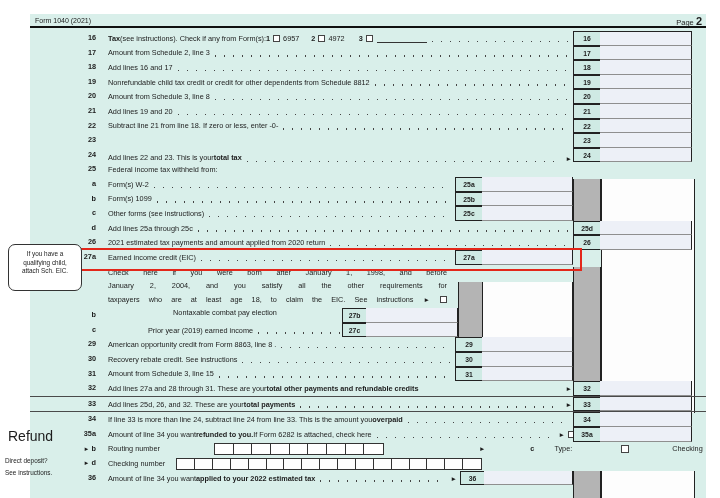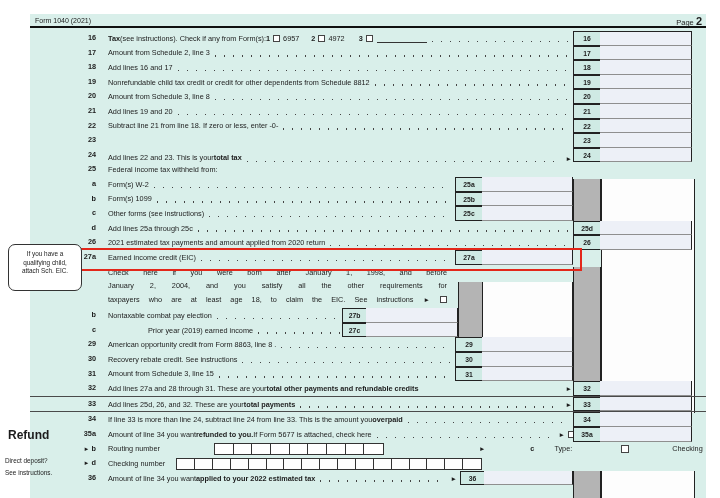--- a/index.html
+++ b/index.html
@@ -32,21 +32,21 @@
   .cells .cell{border-right:1px solid #333;height:100%;box-sizing:border-box;}
   .cells .cell:last-child{border-right:none;}
   .obox,.ibox{position:absolute;top:0;height:100%;background:#cfeae4;border:1px solid #222;box-sizing:border-box;
               text-align:center;font-weight:bold;font-size:6.8px;line-height:13px;}
   .ofield,.ifield{position:absolute;top:0;height:100%;background:#edf0f7;border-right:1.3px solid #222;
                   border-bottom:1px solid #8f8f8f;box-sizing:border-box;}
   .ofield.first{border-top:1px solid #222;}
   .redbox{position:absolute;border:2.6px solid #e3271a;background:transparent;z-index:6;}
   .callout{position:absolute;left:8px;top:244px;width:74px;height:47px;background:#fff;border:1.4px solid #333;
            border-radius:7px;font-size:6.4px;line-height:1.35;text-align:center;padding-top:5px;box-sizing:border-box;z-index:7;}
-  .refund{position:absolute;left:8px;top:428px;font-size:12px;font-weight:bold;}
+  .refund{position:absolute;left:8px;top:428px;font-size:14px;font-weight:normal;}
   .depnote{position:absolute;left:5px;top:455px;font-size:6.4px;line-height:1.95;}
   .para-block{position:absolute;left:78px;top:1px;width:339px;font-size:7.3px;line-height:13.6px;}
   .para-line{text-align:justify;text-align-last:justify;}
   .para-line .arrow{display:inline;margin:0 1px;}
   .para-line .cb{display:inline-block;vertical-align:-1px;}
 </style>
 </head>
 <body>
 
 <div class="form">
@@ -223,21 +223,21 @@
       </div>
       <div class="row" style="height: 43.8px;">
         <div class="para-block">
           <div class="para-line"><span>Check here if you were born after January 1, 1998, and before</span></div>
           <div class="para-line"><span>January 2, 2004, and you satisfy all the other requirements for</span></div>
           <div class="para-line"><span>taxpayers who are at least age 18, to claim the EIC. See instructions</span> <span class="arrow">►</span> <span class="cb"></span></div>
         </div>
       </div>
       <div class="row">
         <div class="gutter"><span>b</span></div>
-        <div class="main" style="width: 234px;">
+        <div class="main" style="width: 234px; flex-direction: column;">
           <span>Nontaxable combat pay election</span>
           <span class="dots"></span>
         </div>
         <div class="ibox" style="left: 312px; width: 25px;">27b</div>
         <div class="ifield" style="left: 336px; width: 92px;"></div>
       </div>
       <div class="row">
         <div class="gutter"><span>c</span></div>
         <div class="main" style="width: 234px; margin-left: 40px;">
           <span>Prior year (2019) earned income</span>
@@ -303,21 +303,21 @@
           <span class="dots"></span>
         </div>
         <div class="obox" style="left: 543px; width: 28px;">34</div>
         <div class="ofield" style="left: 570px; width: 92px;"></div>
       </div>
       <div class="row">
         <div class="gutter"><span>35a</span></div>
         <div class="main" style="width: 467px;">
           <span>Amount of line 34 you want </span>
           <b>refunded to you.</b>
-          <span> If Form 5677 is attached, check here</span>
+          <span> If Form 6282 is attached, check here</span>
           <span class="dots"></span>
           <span class="arrow">►</span>
           <span class="cb"></span>
         </div>
         <div class="obox" style="left: 543px; width: 28px;">35a</div>
         <div class="ofield" style="left: 570px; width: 92px;"></div>
       </div>
       <div class="row">
         <div class="gutter"><span class="pre">►</span><span>b</span></div>
         <div class="main" style="width: 467px; gap: 20px;">

